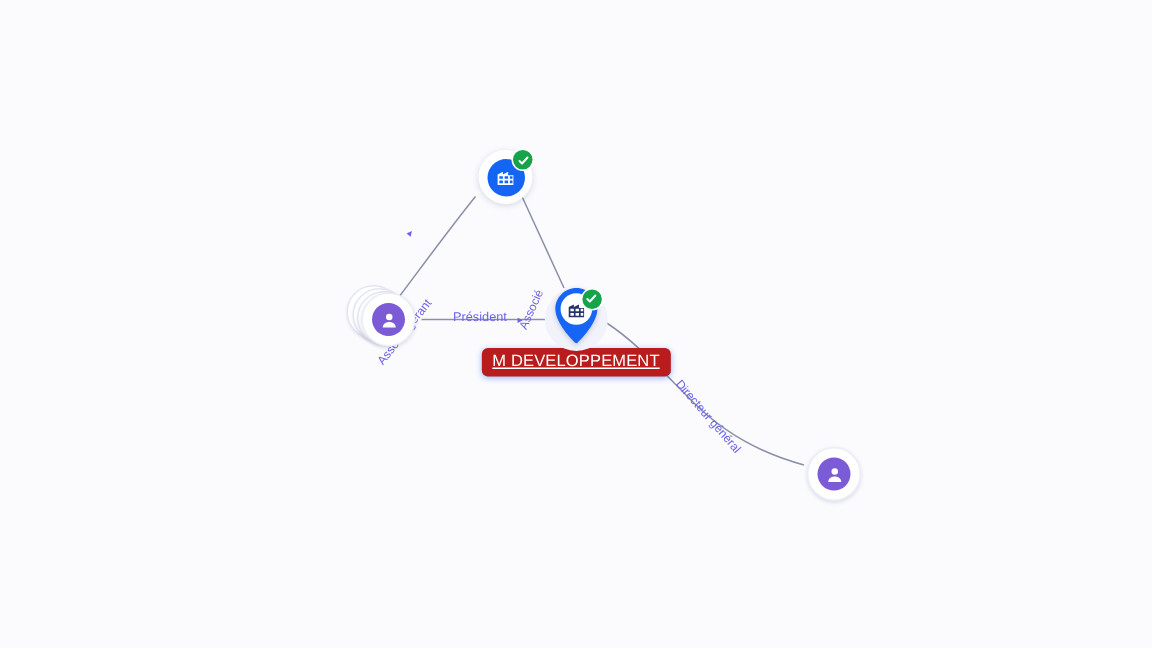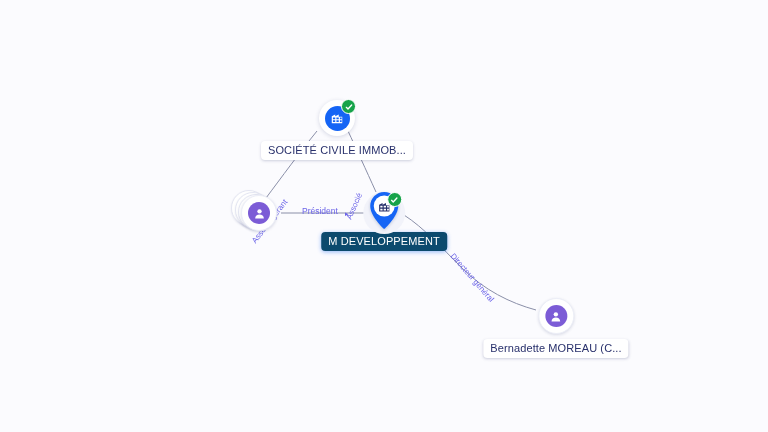--- a/index.html
+++ b/index.html
@@ -34,24 +34,25 @@
     background: #ffffff;
     color: #28306b;
     font-size: 11px;
     line-height: 12px;
     white-space: nowrap;
     border-radius: 4px;
     box-shadow: 0 1px 3px rgba(40,48,107,.22);
     letter-spacing: .1px;
   }
   .pill.accent {
-    background: #0c4a6e;
+    background: #b91c1c;
     color: #ffffff;
     font-weight: 400;
     box-shadow: 0 1px 4px rgba(21,101,245,.45);
+    text-decoration: underline;
   }
   
   .avatar-wrap {
     position: relative;
     width: 46px;
     height: 40px;
     display: flex;
     align-items: center;
     justify-content: center;
   }
@@ -199,21 +200,20 @@
       <svg width="14" height="14" viewBox="0 0 24 24" fill="#ffffff" aria-hidden="true">
         <path d="M3 21V9l6-3v3l6-3v4h6v11H3zm2-2h4v-3H5v3zm0-5h4v-3H5v3zm6 5h4v-3h-4v3zm0-5h4v-3h-4v3zm6 5h3v-3h-3v3zm0-5h3v-3h-3v3z"></path>
       </svg>
     </div>
     <div class="badge" style="right:1px; top:1px;">
       <svg width="8" height="8" viewBox="0 0 24 24" fill="none" stroke="#ffffff" stroke-width="4" stroke-linecap="round" stroke-linejoin="round">
         <polyline points="4,13 9,18 20,6"></polyline>
       </svg>
     </div>
   </div>
-  <div class="pill">SOCIÉTÉ CIVILE IMMOB...</div>
 </div>
 
 <div class="node" style="left:259px; top:193px; transform: translateX(-50%);">
   <div class="avatar-wrap">
     <div class="stack s1"></div>
     <div class="stack s2"></div>
     <div class="stack s3"></div>
     <div class="avatar-disc">
       <div class="avatar-inner">
         <svg width="13" height="13" viewBox="0 0 24 24" fill="#ffffff" aria-hidden="true">
@@ -250,14 +250,13 @@
   <div class="avatar-wrap">
     <div class="avatar-disc">
       <div class="avatar-inner">
         <svg width="13" height="13" viewBox="0 0 24 24" fill="#ffffff" aria-hidden="true">
           <circle cx="12" cy="8" r="4"></circle>
           <path d="M4 21c0-4.4 3.6-7 8-7s8 2.6 8 7H4z"></path>
         </svg>
       </div>
     </div>
   </div>
-  <div class="pill">Bernadette MOREAU (C...</div>
 </div>
 
 </body></html>

